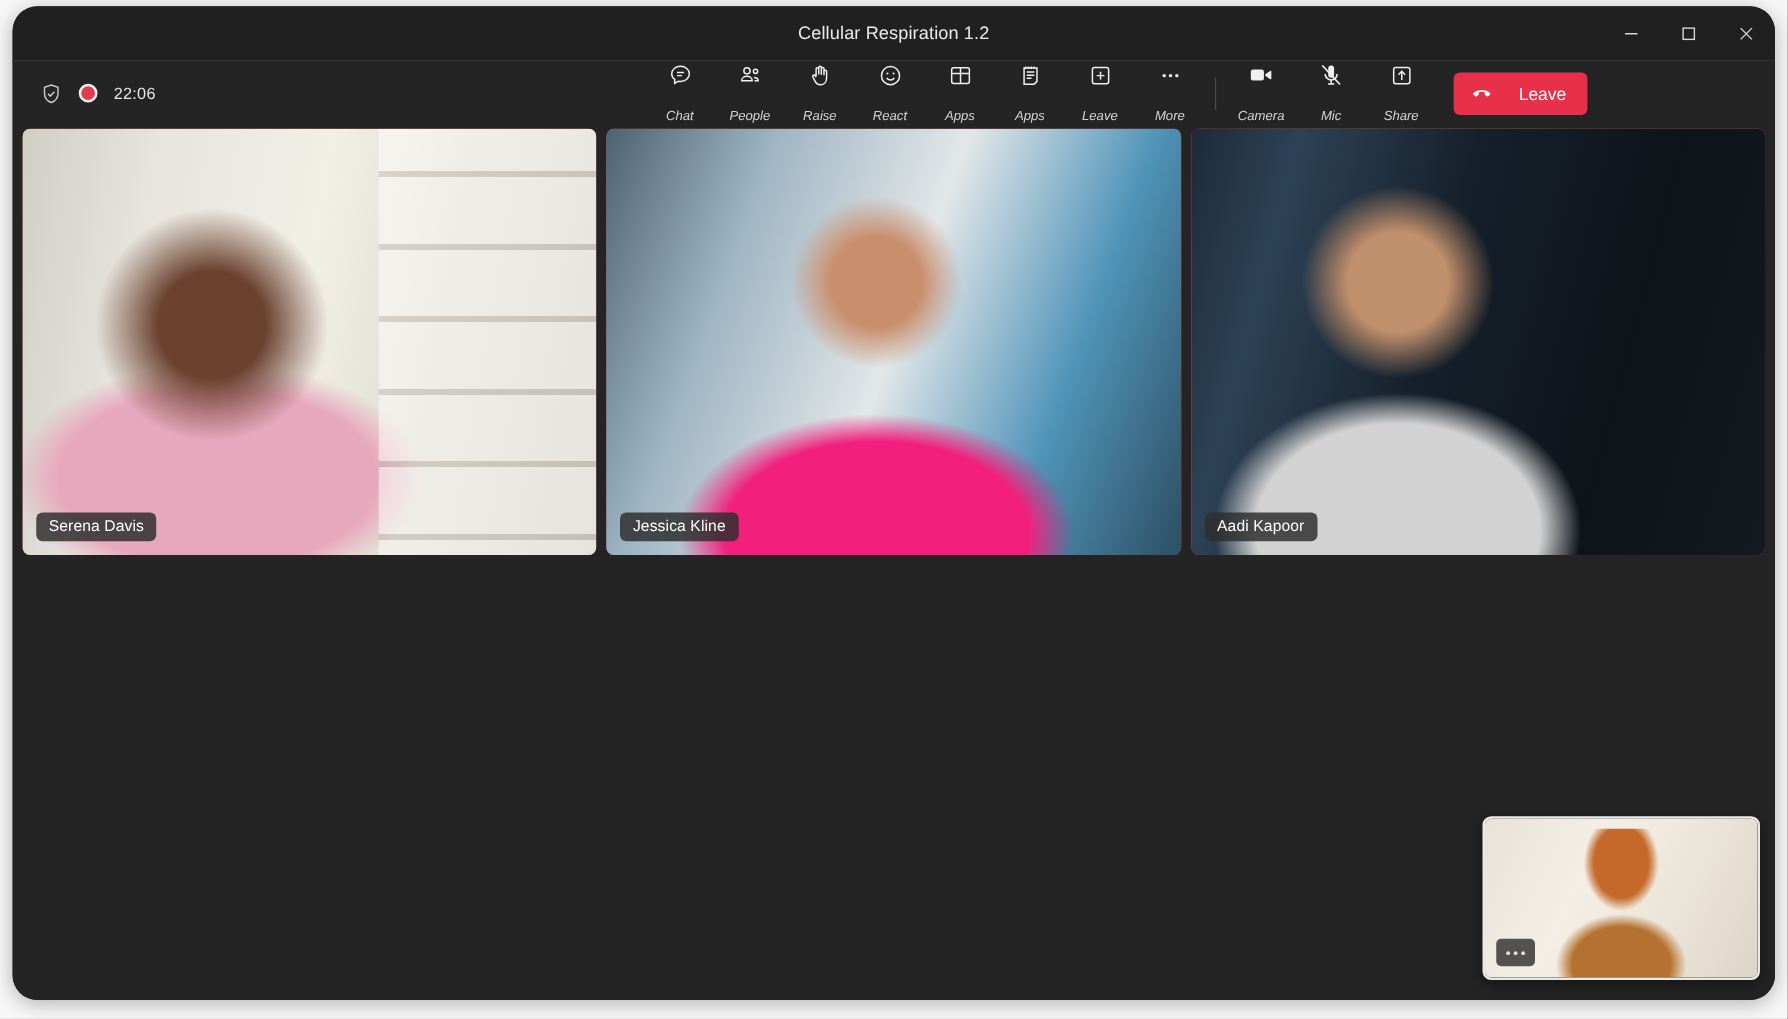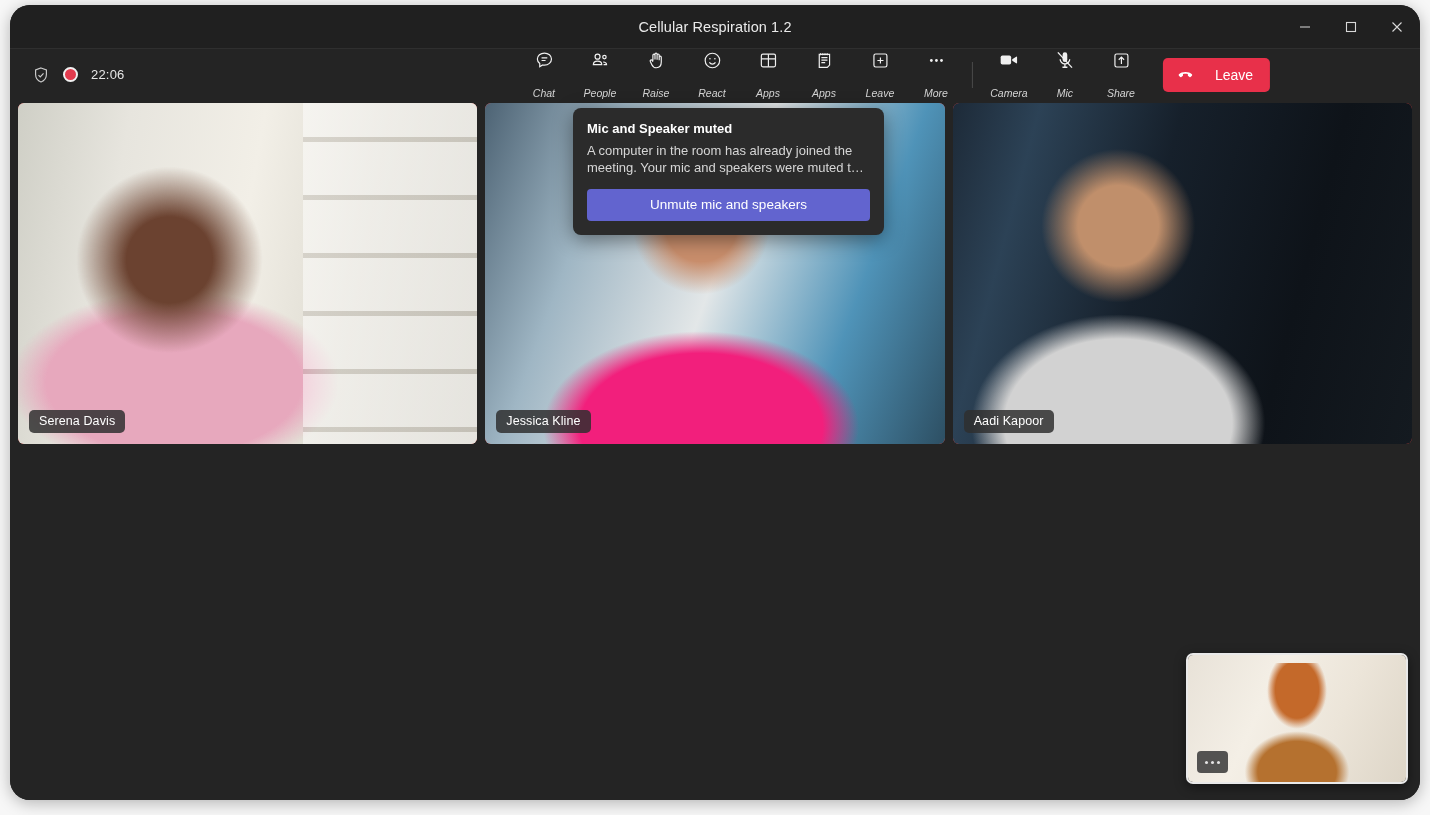--- a/index.html
+++ b/index.html
@@ -430,19 +430,14 @@
       <div class="v-self"></div>
       <div class="pip-more">
         <i></i>
         <i></i>
         <i></i>
       </div>
     </div>
 
   </div>
 
-  <div class="mute-dialog">
-    <div class="md-title">Mic and Speaker muted</div>
-    <div class="md-body">A computer in the room has already joined the meeting. Your mic and speakers were muted t…</div>
-    <button class="md-btn">Unmute mic and speakers</button>
-  </div>
 
 </div>
 
 </body></html>

